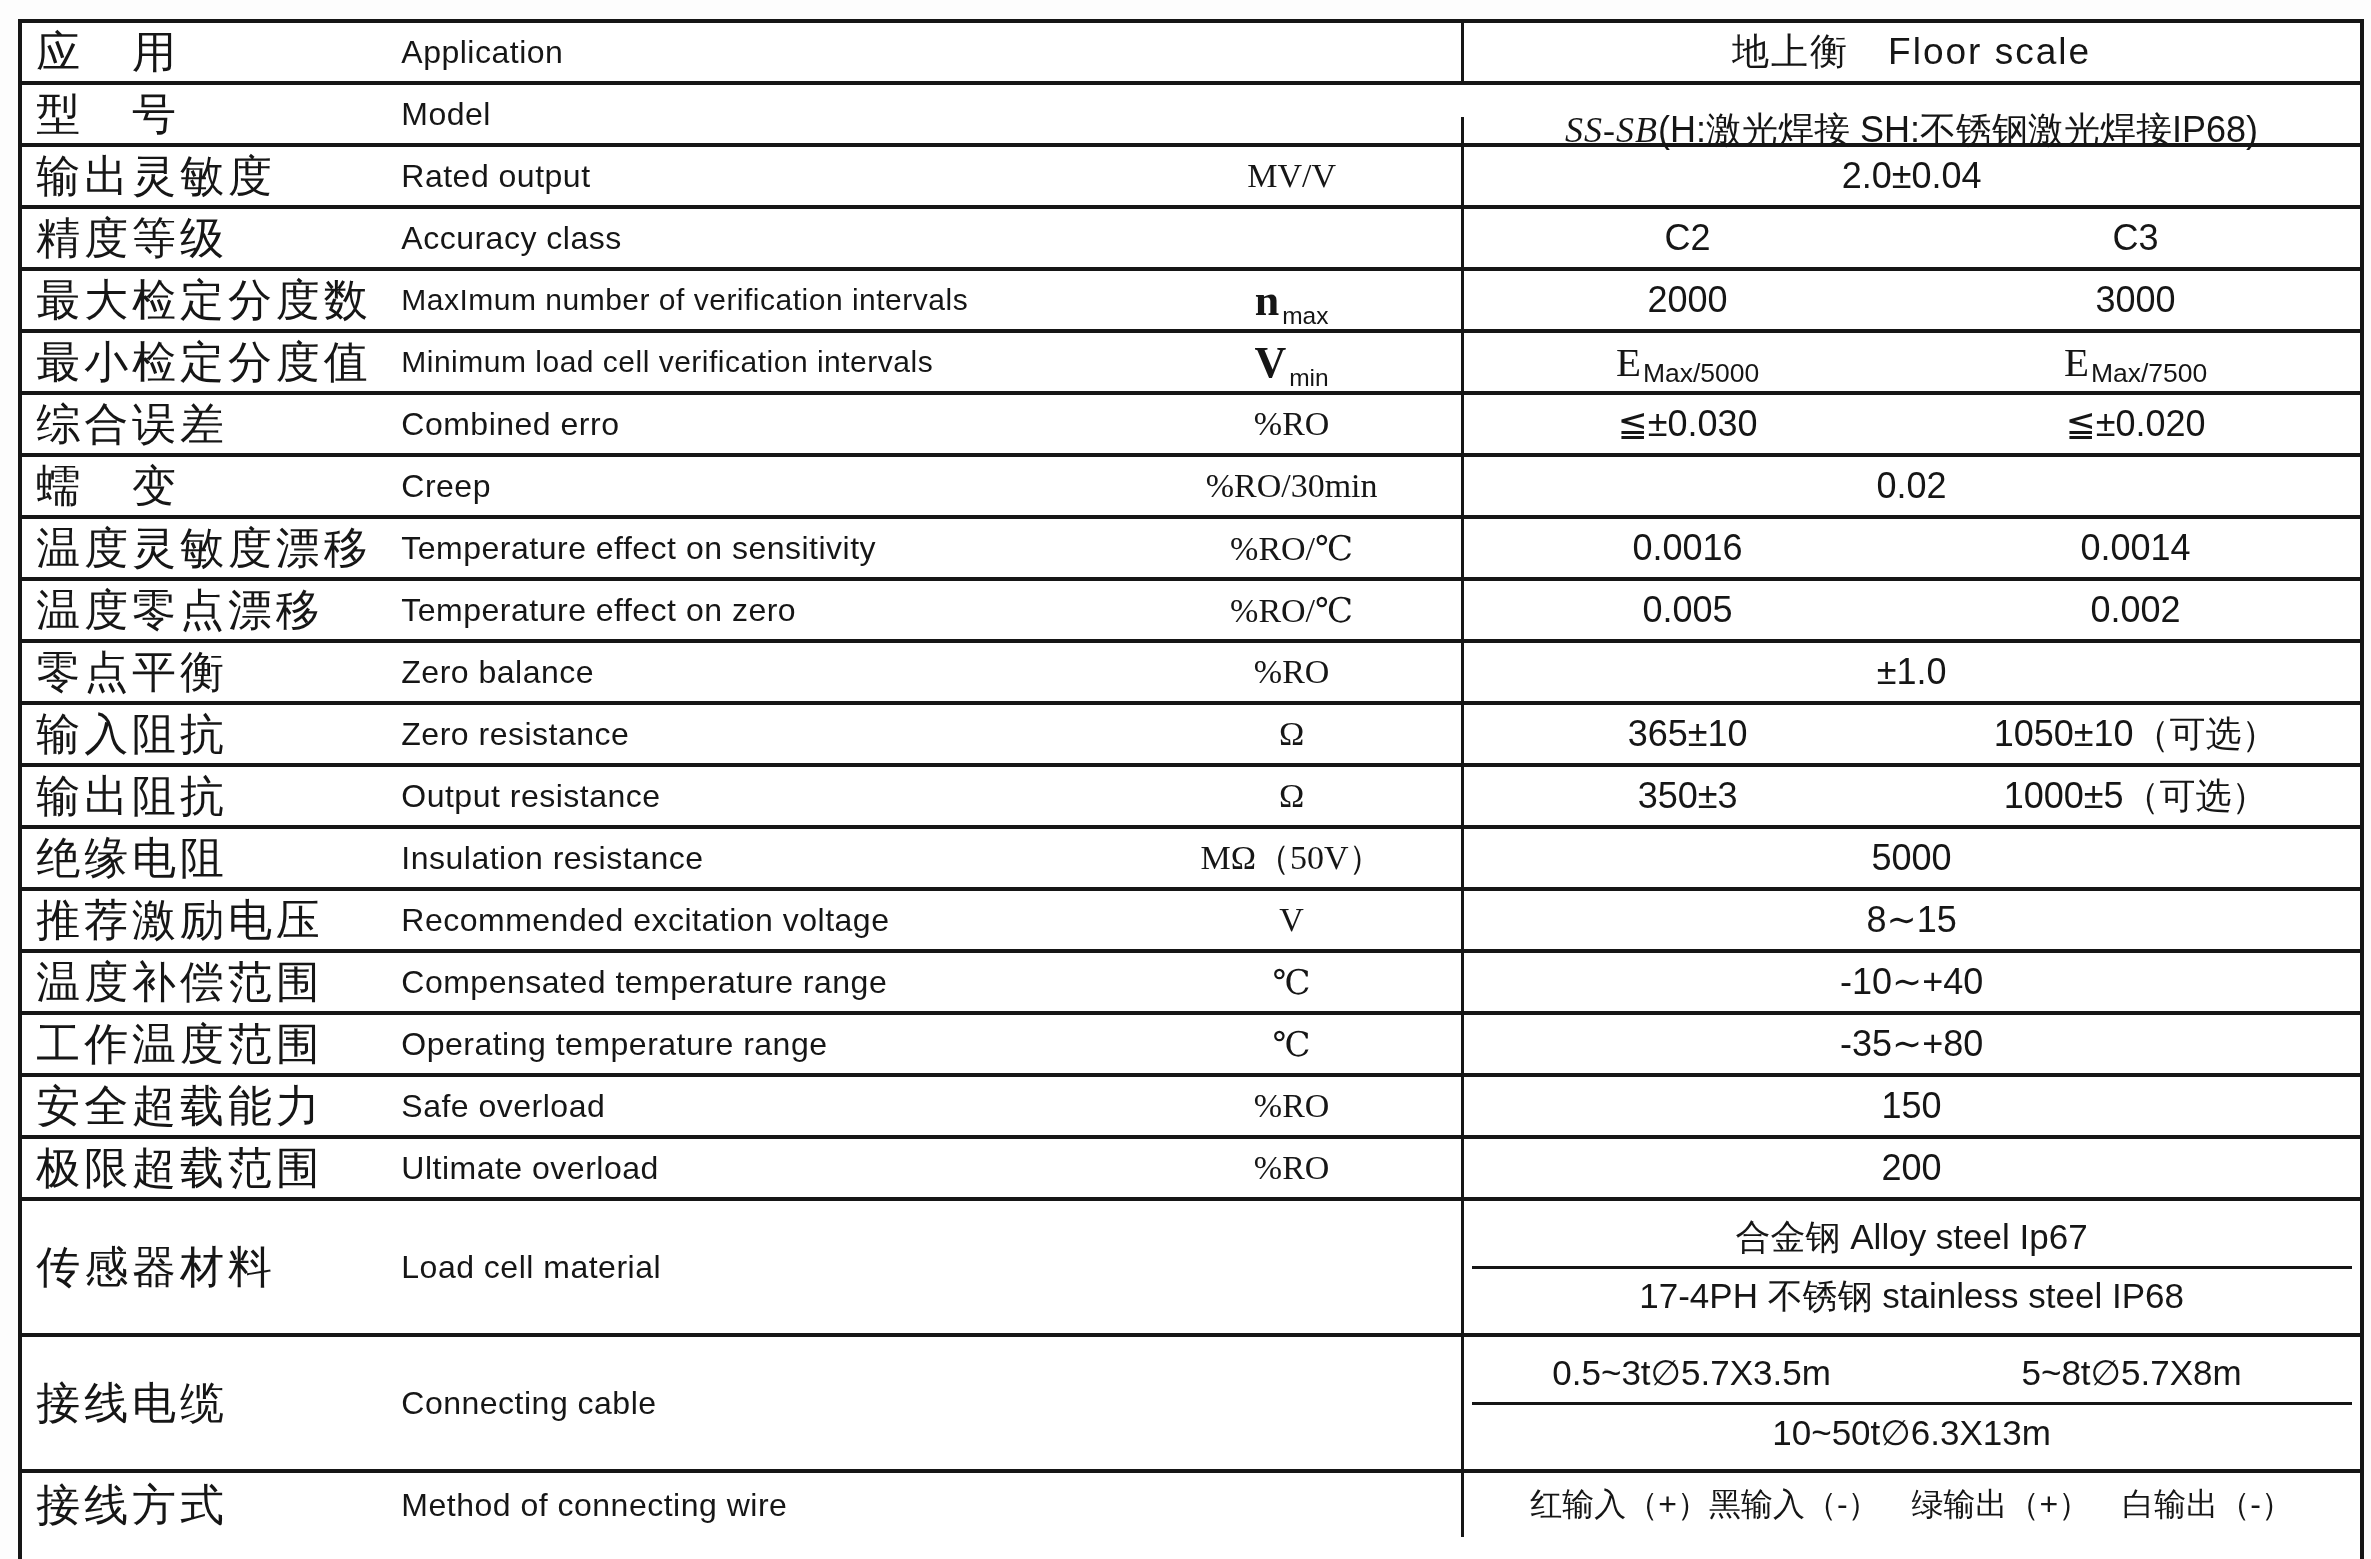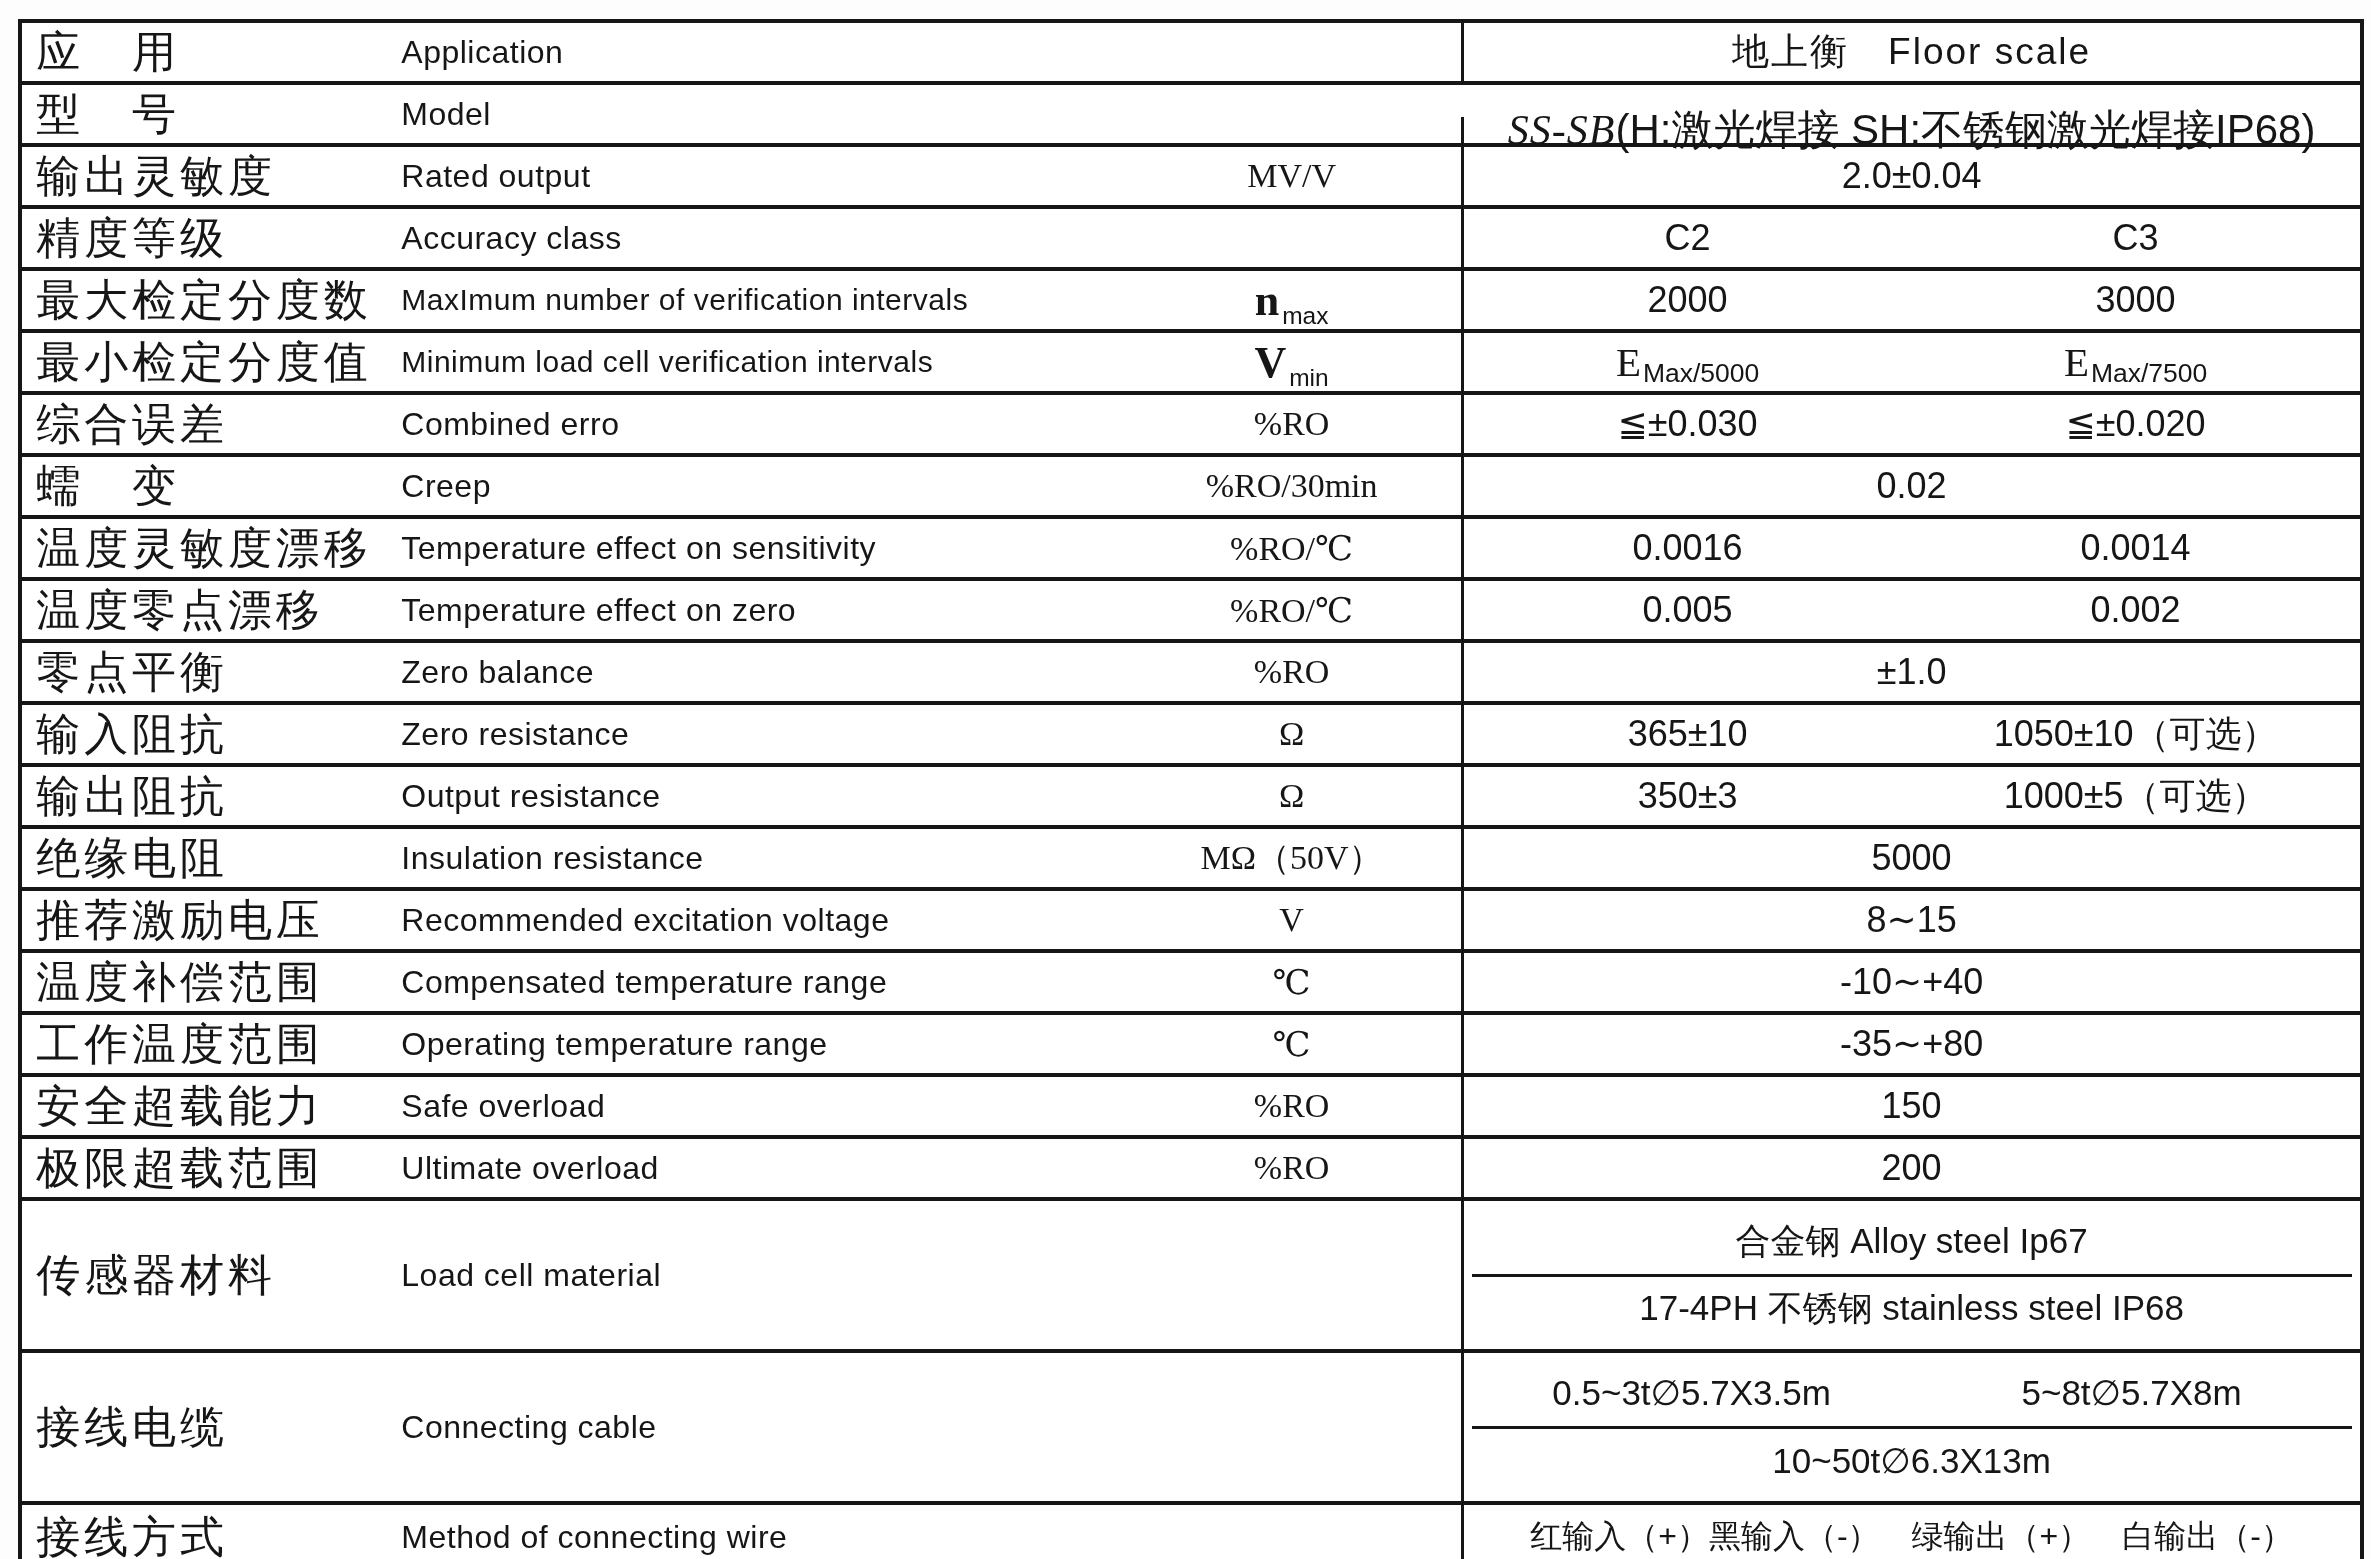--- a/index.html
+++ b/index.html
@@ -2,34 +2,34 @@
 <html><head>
 <meta charset="utf-8">
 <style>
   html,body{margin:0;padding:0;background:#ffffff;}
   body{width:2372px;height:1559px;position:relative;font-family:"Liberation Sans","DejaVu Sans",sans-serif;color:#161616;}
   .sheet{position:absolute;inset:0;background:#fdfdfd;}
   .tbl{position:absolute;left:17.6px;top:19px;width:2346px;height:1552px;border:4.9px solid #161616;box-sizing:border-box;display:flex;flex-direction:column;background:#fff;}
   .r{display:flex;flex:0 0 auto;border-bottom:4.9px solid #161616;box-sizing:border-box;}
   .r:last-child{border-bottom:none;}
   .h1{height:62px;}
-  .hd{height:152px;}
+  .hd{height:136px;}
   .hm{height:64px;}
   
   .L{flex:0 0 1439px;display:flex;align-items:center;padding-left:14.7px;box-sizing:border-box;overflow:hidden;white-space:nowrap;}
   .cn{font-family:"Liberation Serif","DejaVu Serif",serif;font-size:44px;letter-spacing:3.9px;min-width:365px;display:inline-block;}
   .en{font-size:32px;letter-spacing:0.5px;}
   .en-small{font-size:30px;}
   .u{margin-left:auto;flex:0 0 338px;text-align:center;font-family:"Liberation Serif","DejaVu Serif",serif;font-size:34px;}
   .u-main{font-family:"Liberation Serif","DejaVu Serif",serif;font-size:44px;font-weight:bold;}
   .u-sub{font-size:24.5px;font-family:"Liberation Sans","DejaVu Sans",sans-serif;display:inline-block;transform:translateY(8.8px);margin-left:2.9px;}
   
   .V{flex:1 1 auto;border-left:3.9px solid #161616;box-sizing:border-box;display:flex;align-items:center;justify-content:center;font-size:36px;text-align:center;}
   .V.hdr{font-size:37px;letter-spacing:2px;}
-  .V.model{font-size:42px;margin-top:32px;}
+  .V.model{font-size:36px;margin-top:32px;}
   .V .it{font-style:italic;font-family:"Liberation Serif","DejaVu Serif",serif;letter-spacing:1px;}
   .V.cap{font-size:37px;letter-spacing:1px;}
   .V.method{font-size:32px;}
   .dual{padding:0;}
   .half{flex:1 1 0;text-align:center;}
   .e-main{font-family:"Liberation Serif","DejaVu Serif",serif;font-size:41px;}
   .e-sub{font-size:26.5px;display:inline-block;transform:translateY(5.9px);margin-left:2px;}
   
   .V.stack{flex-direction:column;align-items:stretch;justify-content:stretch;padding:8px;}
   .subrow{flex:1 1 0;display:flex;align-items:center;justify-content:center;font-size:35px;box-sizing:border-box;}

